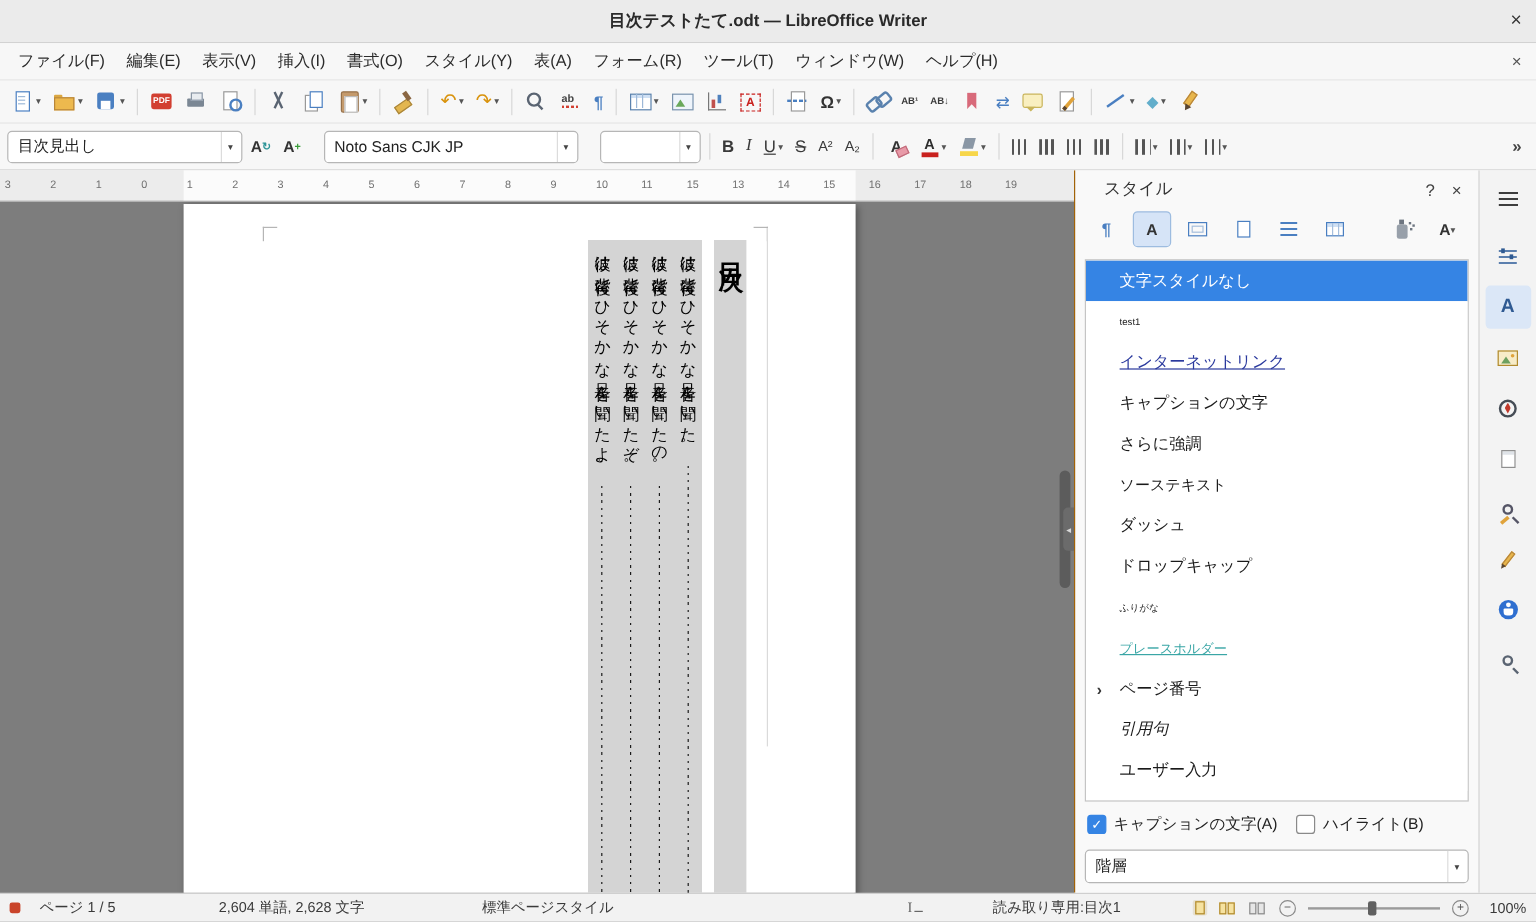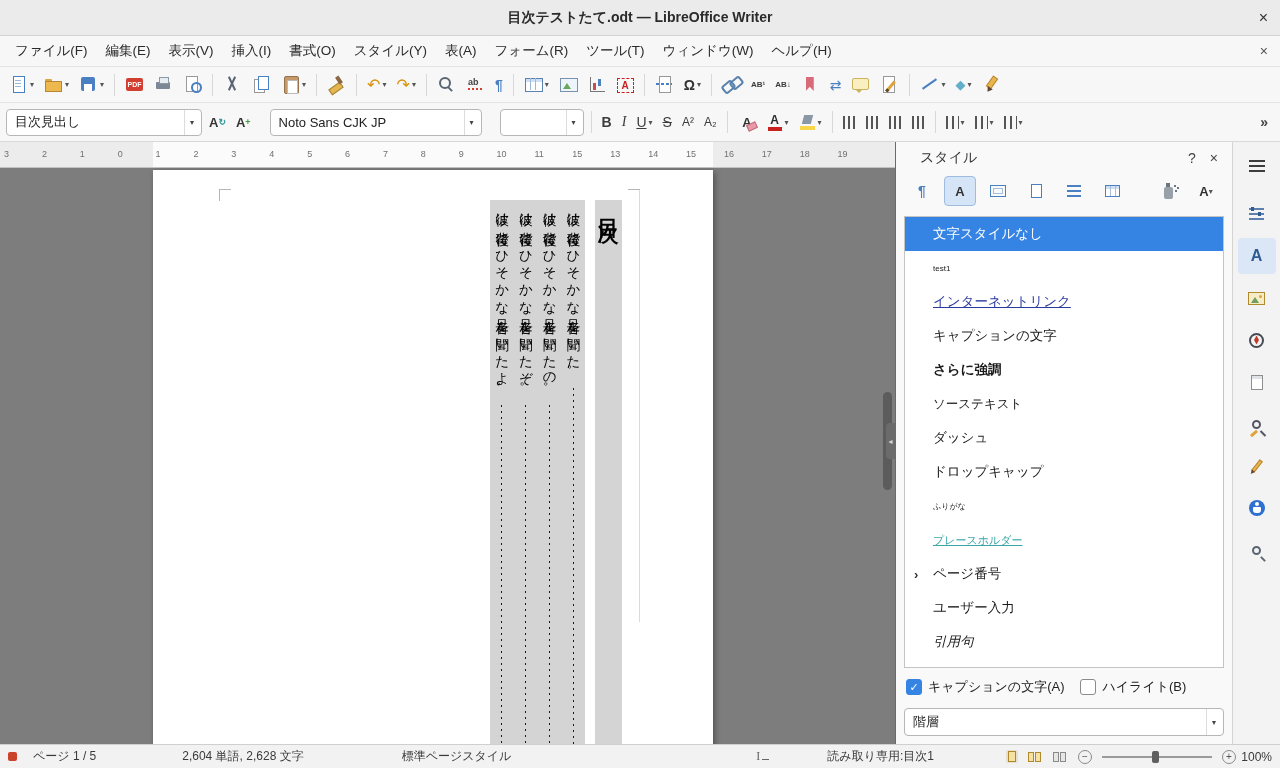--- a/index.html
+++ b/index.html
@@ -169,21 +169,21 @@
   .ic-spray::before { content:""; position:absolute; left:2px; top:-4px; width:4px; height:4px; background:#6d7580; }
   .ic-spray::after { content:""; position:absolute; left:10px; top:-2px; width:2px; height:2px; background:#6d7580; box-shadow:3px 2px 0 #6d7580,1px 5px 0 #6d7580; }
 
   .style-list { margin:4px 8px 0; border:1px solid #c4c4c4; background:#fff; height:452px; overflow:hidden; flex:none; }
   .style-item { height:34px; display:flex; align-items:center; padding:0 8px 0 28px; position:relative; background:#fff; color:#1a1a1a; }
   .style-item .expander { display:none; position:absolute; left:9px; font-size:13px; font-weight:bold; color:#333; }
   .style-item .lbl { font-size:13.5px; }
   .s-selected { background:#3584e4; } .s-selected .lbl { color:#fff; }
   .s-tiny .lbl { font-size:8px; }
   .s-link .lbl { color:#2b3a9e; text-decoration:underline; }
-  .s-bold .lbl { font-weight:bold; }
+  .s-bold .lbl { font-weight:normal; }
   .s-mono .lbl { font-family:"Liberation Mono", monospace; font-size:12.5px; }
   .s-placeholder .lbl { color:#3aa6a6; text-decoration:underline; font-size:11px; }
   .s-expandable .expander { display:block; }
   .s-italic .lbl { font-style:italic; font-family:"Liberation Serif", serif; }
 
   .sp-footer { display:flex; align-items:center; gap:16px; padding:10px 10px 0; flex:none; }
   .chk { display:flex; align-items:center; gap:6px; font-size:13px; color:#222; }
   .box { width:16px; height:16px; border:1px solid #8a8a8a; border-radius:3px; background:#fff;
          display:flex; align-items:center; justify-content:center; font-size:11px; color:#fff; flex:none; }
   .box.checked { background:#3584e4; border-color:#3584e4; }
@@ -230,21 +230,21 @@
   .lay { display:flex; gap:1px; align-items:center; padding:1px 2px; border-radius:2px; }
   .lay.active { background:#e6e0d0; }
   .pg { width:8px; height:11px; border:1px solid #b0892c; background:#f6e2a0; display:inline-block; }
   .pg.sm { width:6px; height:10px; }
   .pg.gray { border-color:#8a8a8a; background:#e6e6e6; }
   .zbtn { width:14px; height:14px; border:1px solid #8a8a8a; border-radius:50%; font-size:10px; line-height:11px;
           color:#555; margin-left:10px; display:flex; align-items:center; justify-content:center; flex:none; }
   .zoom-track { width:110px; height:2px; background:#9a9a9a; position:relative; margin-left:10px; display:inline-block; flex:none; }
   .zoom-notch { position:absolute; left:54px; top:-3px; width:1px; height:8px; background:#777; }
   .zoom-thumb { position:absolute; left:50px; top:-5px; width:7px; height:12px; background:#606060; border-radius:2px; }
-  .sb-zoom { margin-left:0; min-width:36px; text-align:right; }
+  .sb-zoom { margin-left:12px; min-width:36px; text-align:right; }
 </style>
 </head>
 <body>
 
 <div class="app">
 
   <div class="titlebar">
     <span class="tb-title">目次テストたて.odt — LibreOffice Writer</span>
     <span class="tb-close">×</span>
   </div>
@@ -607,27 +607,27 @@
           <span class="lbl">ふりがな</span>
         </div>
           <div class="style-item s-placeholder">
 
           <span class="lbl">プレースホルダー</span>
         </div>
           <div class="style-item s-expandable">
           <span class="expander">›</span>
           <span class="lbl">ページ番号</span>
         </div>
+          <div class="style-item s-italic">
+
+          <span class="lbl">引用句</span>
+        </div>
           <div class="style-item s-normal">
 
           <span class="lbl">ユーザー入力</span>
-        </div>
-          <div class="style-item s-italic">
-
-          <span class="lbl">引用句</span>
         </div>
         </div>
 
       <div class="sp-footer">
         <label class="chk">
           <span class="box checked">
               <span>✓</span>
             </span>
           <span class="chk-lbl">キャプションの文字(A)</span>
         </label>

